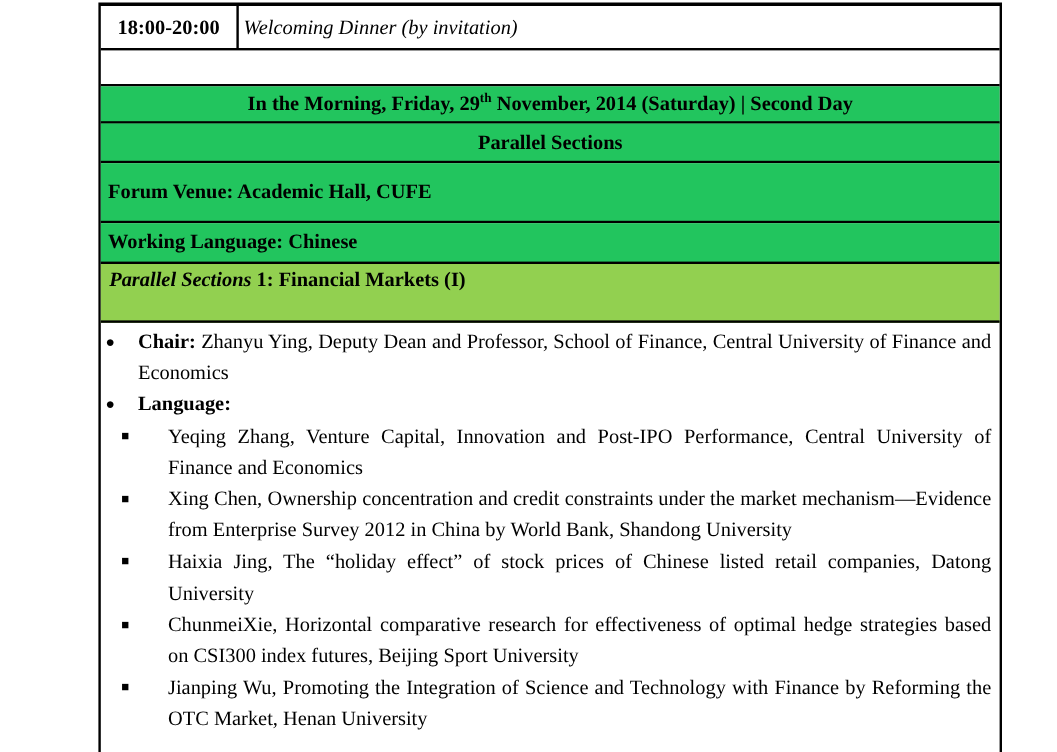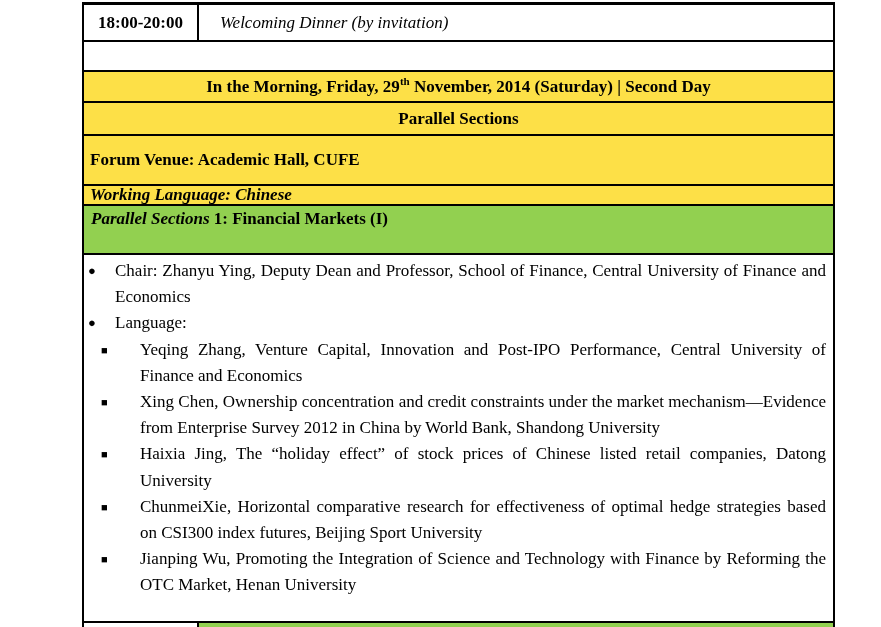--- a/index.html
+++ b/index.html
@@ -26,45 +26,45 @@
     box-sizing: border-box;
     border-bottom: 2px solid #000;
     display: flex;
     align-items: stretch;
   }
   .r-dinner   { height: 37px; }
   .r-spacer   { height: 30px; }
   .r-yellow1  { height: 31px; }
   .r-yellow2  { height: 33px; }
   .r-yellow3  { height: 50px; }
-  .r-yellow4  { height: 20px; font-style: italic; }
+  .r-yellow4  { height: 34px; }
   .r-session  { height: 417px; }
   .r-next     { height: 12px; border-bottom: none; }
 
   .time-col {
     width: 115px;
     flex: 0 0 115px;
     border-right: 2px solid #000;
     box-sizing: border-box;
     display: flex;
     align-items: center;
     justify-content: center;
     font-weight: bold;
     font-size: 17px;
   }
   .event-col {
     flex: 1;
     display: flex;
     align-items: center;
-    padding-left: 21px;
+    padding-left: 4px;
     font-style: italic;
     font-size: 17px;
   }
   .yellow {
-    background: #fde047;
+    background: #22c55e;
     font-weight: bold;
     font-size: 17px;
     align-items: center;
   }
   .yellow.center { justify-content: center; }
   .yellow.left   { padding-left: 6px; }
   .sup {
     font-size: 11px;
     vertical-align: super;
     line-height: 0;
@@ -93,21 +93,21 @@
   }
   .li { display: flex; line-height: 26.2px; }
   .marker {
     flex: 0 0 auto;
     box-sizing: border-box;
     line-height: 26.2px;
   }
   .dot-marker { flex-basis: 31px; padding-left: 4px; font-size: 13px; }
   .sq-marker  { flex-basis: 56px; padding-left: 17px; font-size: 11px; }
   .txt { flex: 1; text-align: justify; min-width: 0; }
-  .bold { font-weight: normal; }
+  .bold { font-weight: bold; }
   .next-green { flex: 1; background: #92d050; }
   .next-left  { background: #ffffff; }
 </style>
 </head>
 <body>
 
 <div class="page">
   <div class="tbl">
 
     <div class="row r-dinner">

